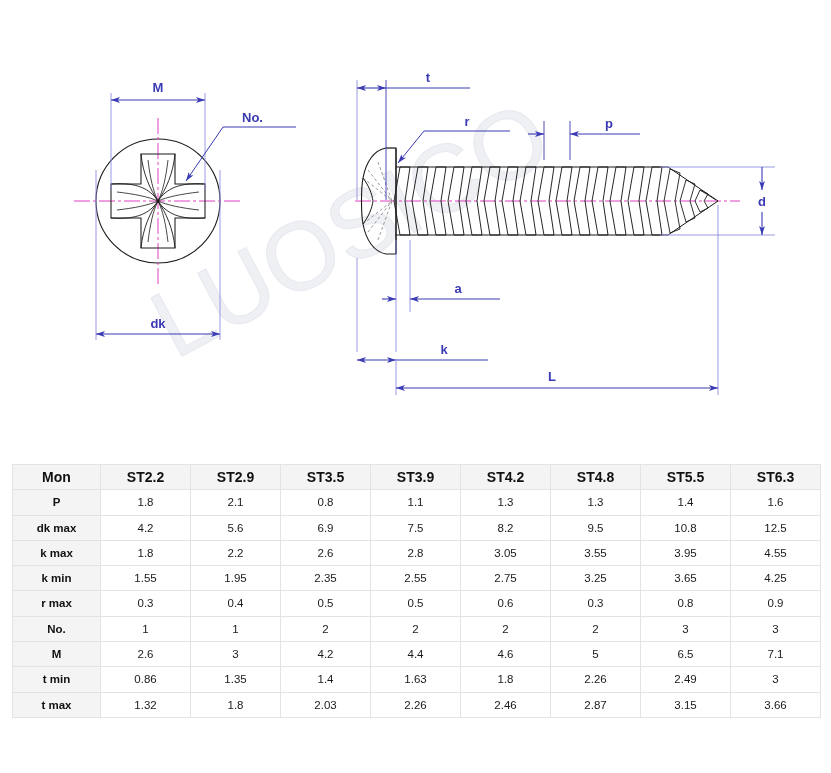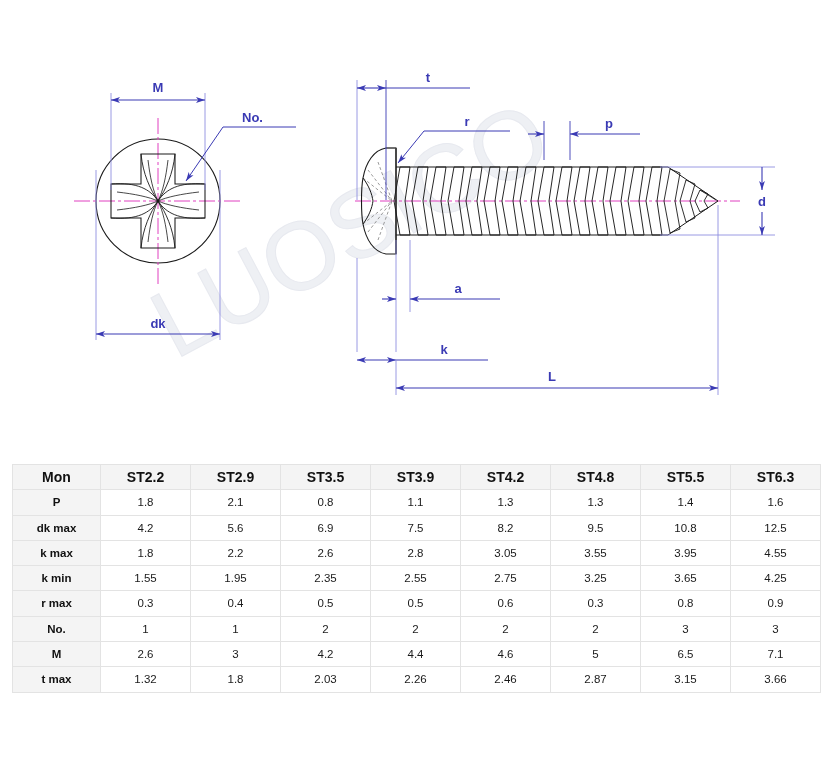--- a/index.html
+++ b/index.html
@@ -323,20 +323,31 @@
             <td>2.6</td>
             <td>3</td>
             <td>4.2</td>
             <td>4.4</td>
             <td>4.6</td>
             <td>5</td>
             <td>6.5</td>
             <td>7.1</td>
           </tr>
           <tr>
+            <th class="rowhead">t min</th>
+            <td>0.86</td>
+            <td>1.35</td>
+            <td>1.4</td>
+            <td>1.63</td>
+            <td>1.8</td>
+            <td>2.26</td>
+            <td>2.49</td>
+            <td>3</td>
+          </tr>
+          <tr>
             <th class="rowhead">t max</th>
             <td>1.32</td>
             <td>1.8</td>
             <td>2.03</td>
             <td>2.26</td>
             <td>2.46</td>
             <td>2.87</td>
             <td>3.15</td>
             <td>3.66</td>
           </tr>

